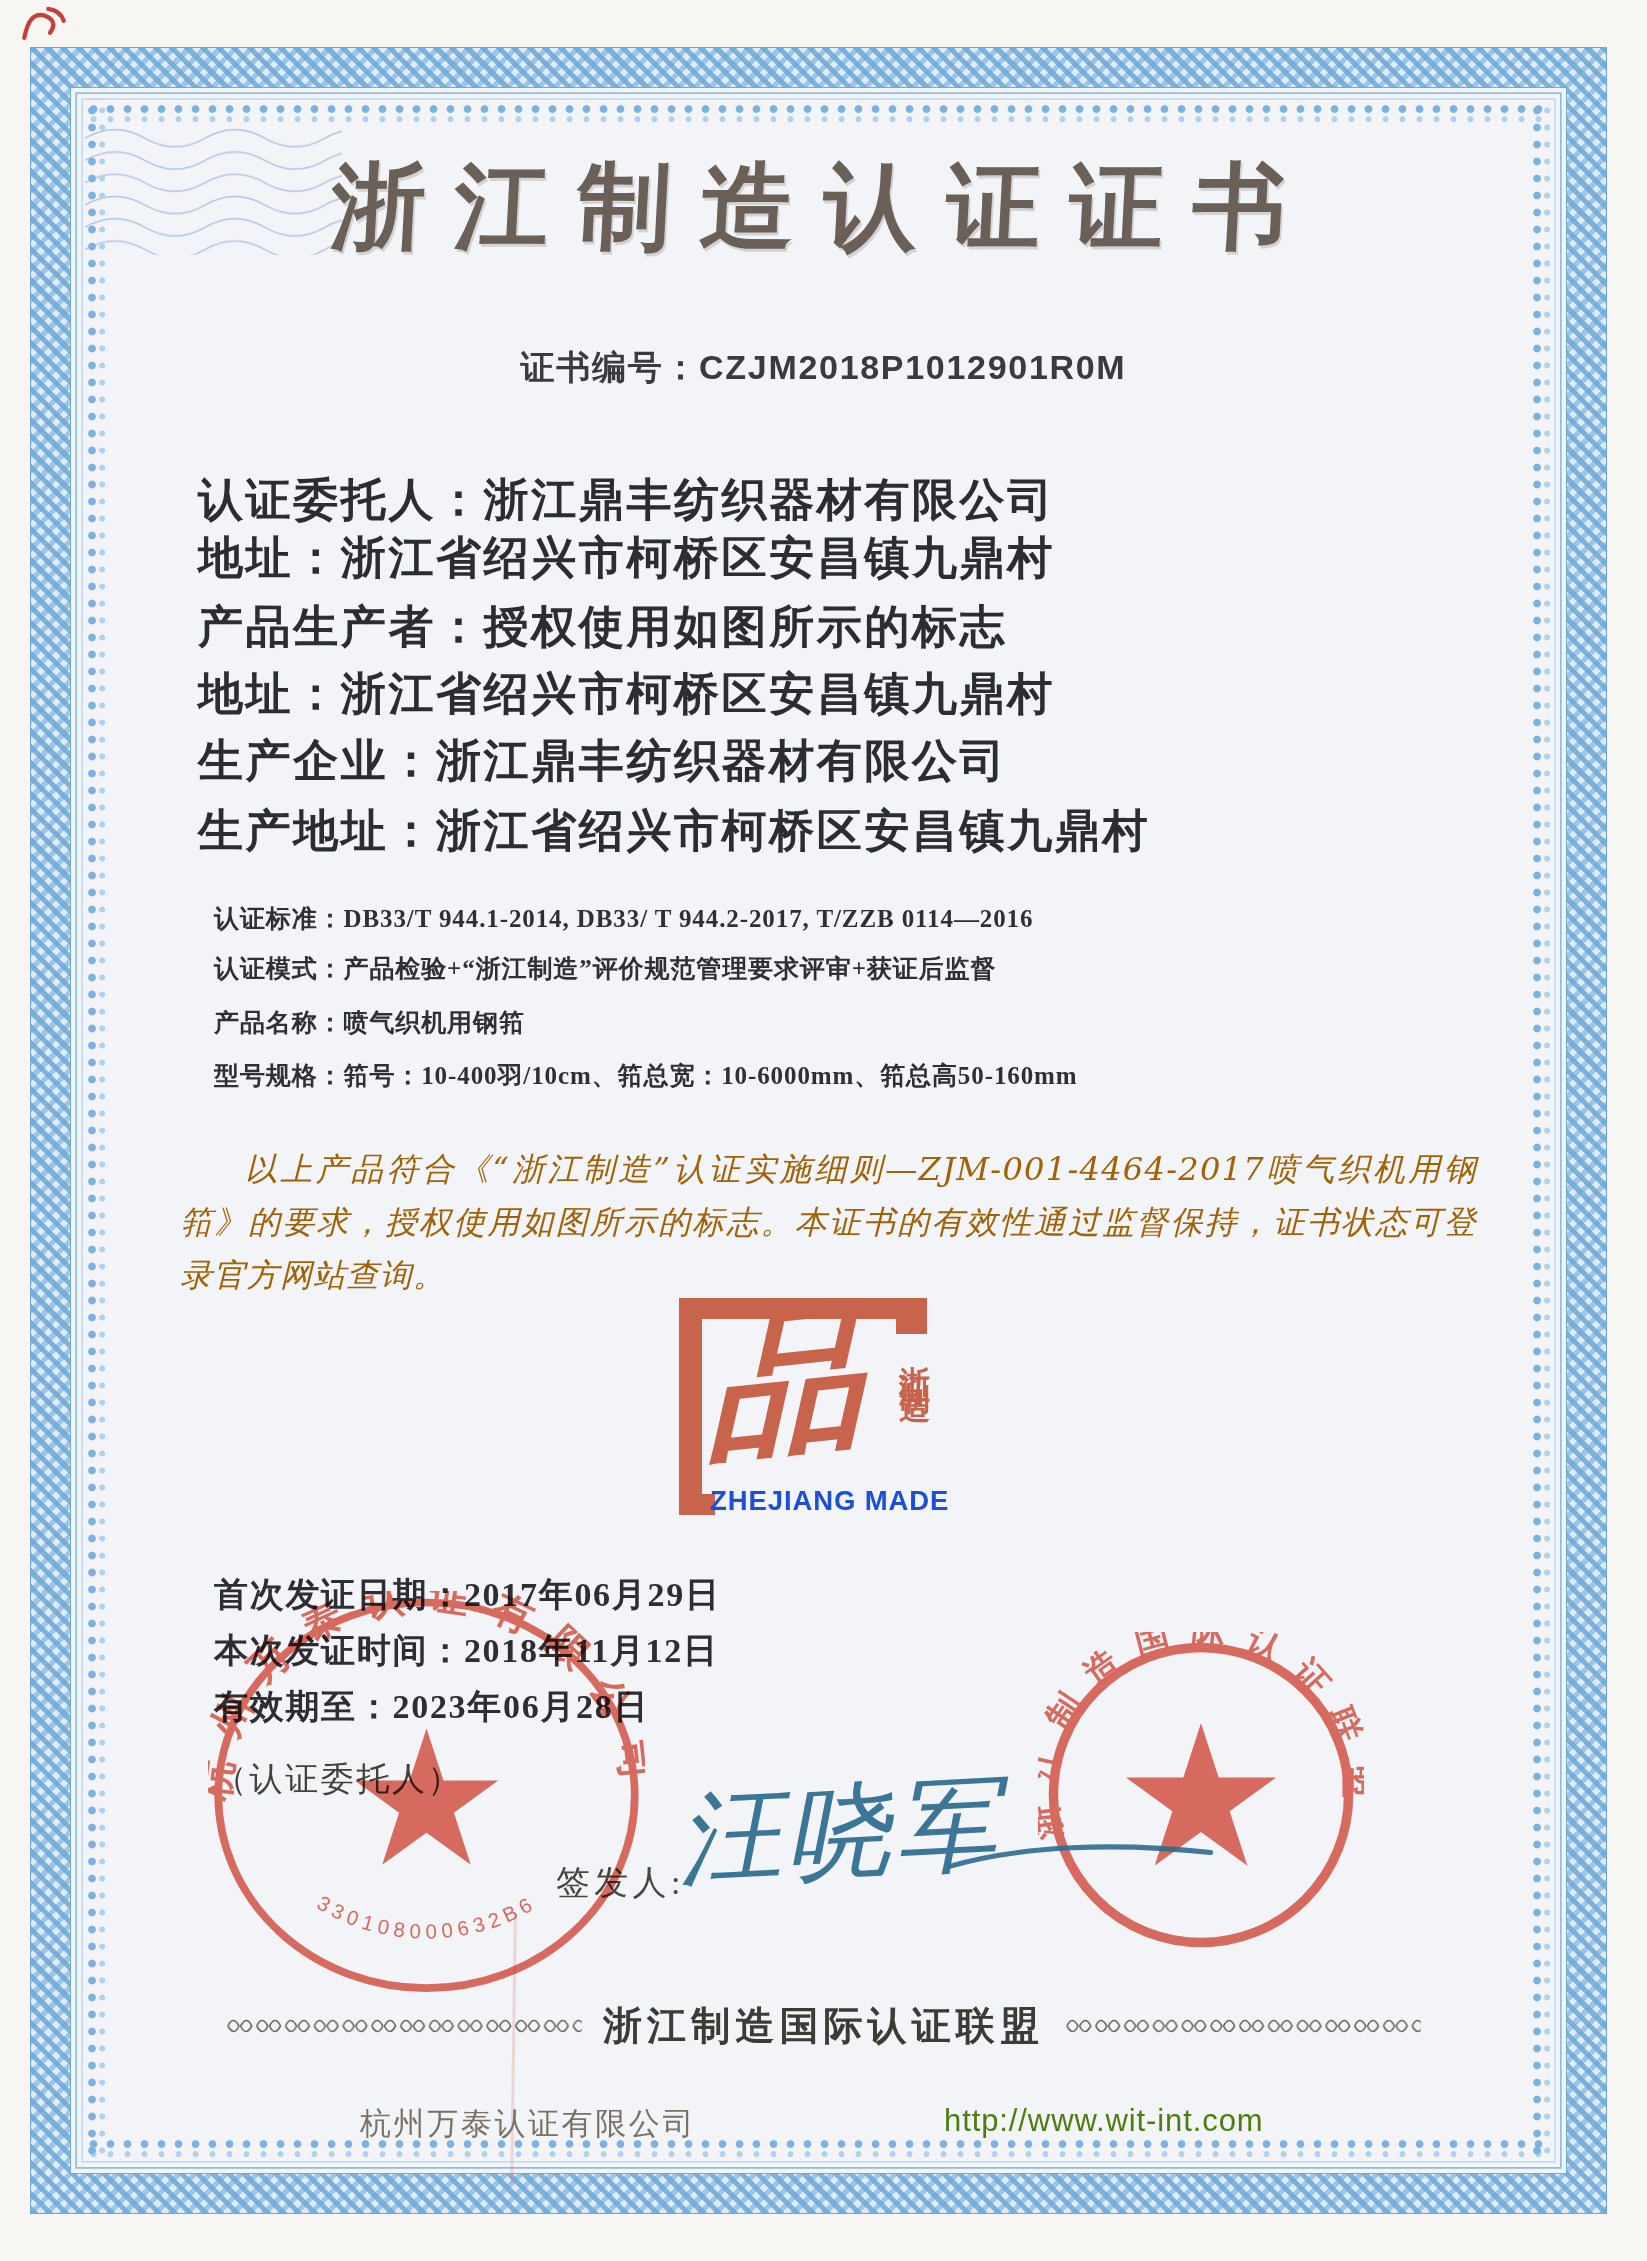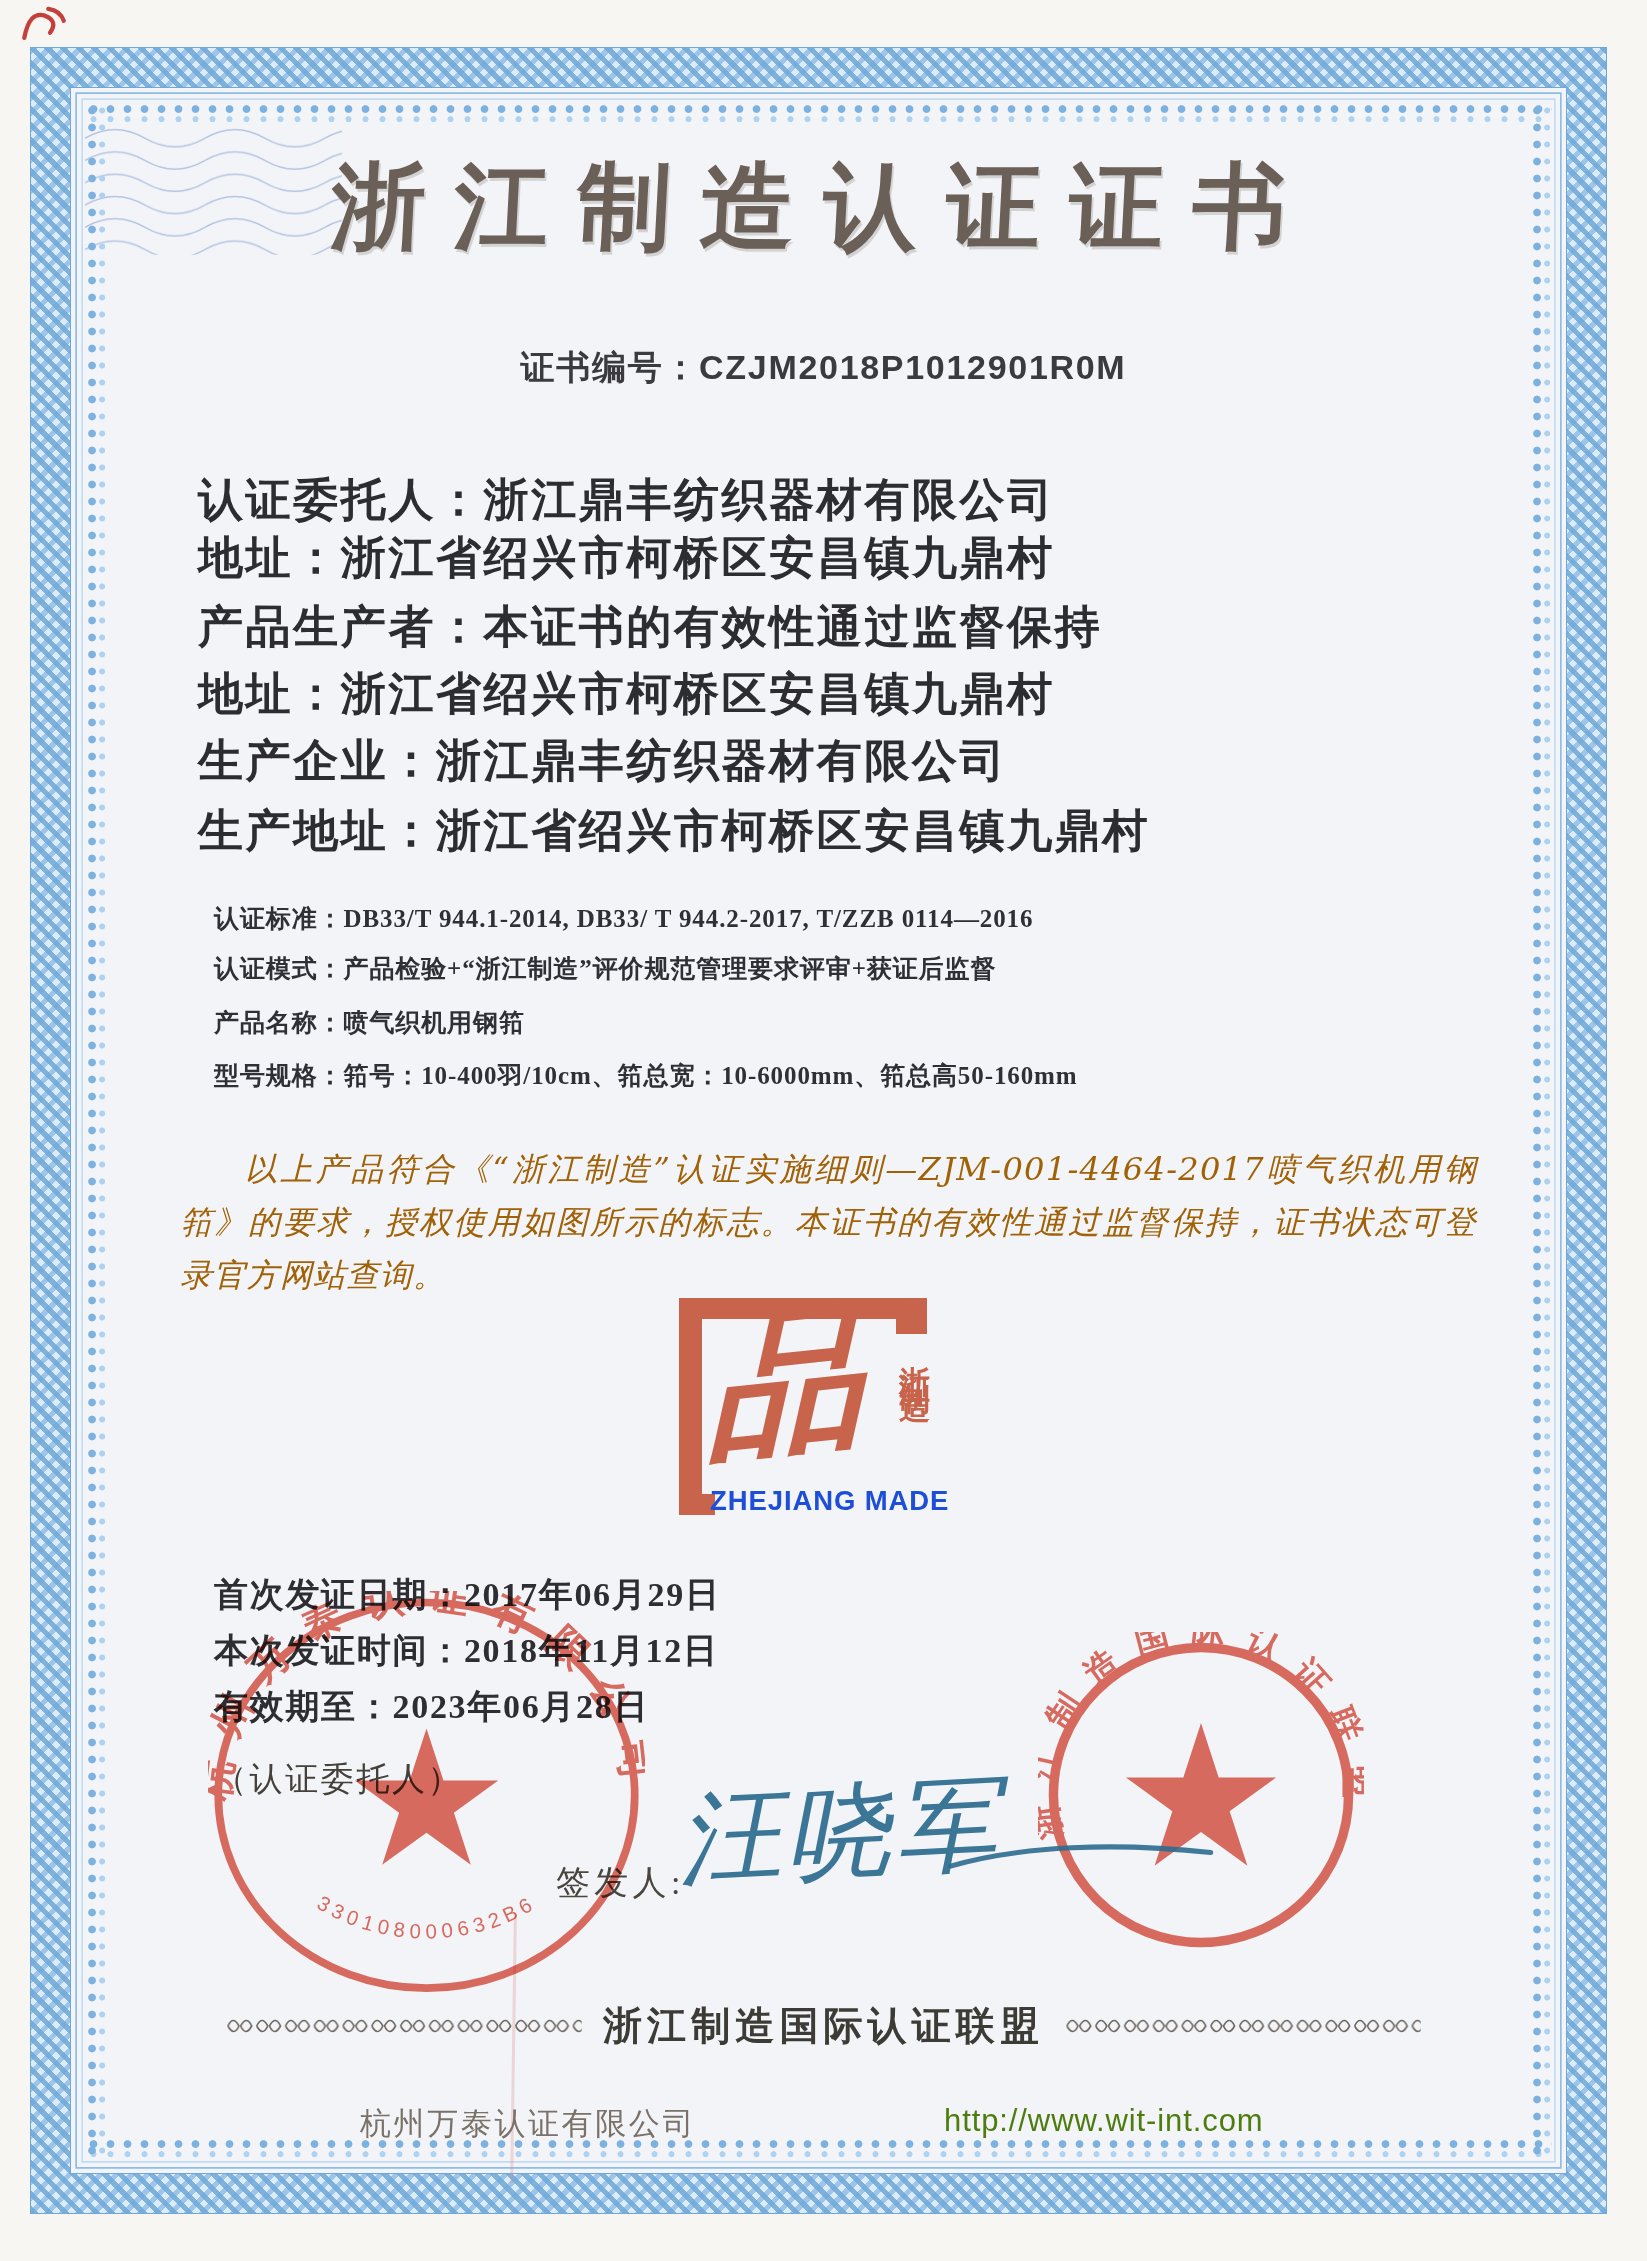--- a/index.html
+++ b/index.html
@@ -160,21 +160,21 @@
 <div class="abs crease"></div>
 
 <div class="abs content title">浙江制造认证证书</div>
 
 <div class="abs content certno">
   <span>证书编号：</span><span>CZJM2018P1012901R0M</span>
 </div>
 
 <div class="abs content info-line" style="top:470px">认证委托人：浙江鼎丰纺织器材有限公司</div>
 <div class="abs content info-line" style="top:528px">地址：浙江省绍兴市柯桥区安昌镇九鼎村</div>
-<div class="abs content info-line" style="top:597px">产品生产者：本证书的有效性通过监督保持</div>
+<div class="abs content info-line" style="top:597px">产品生产者：授权使用如图所示的标志</div>
 <div class="abs content info-line" style="top:664px">地址：浙江省绍兴市柯桥区安昌镇九鼎村</div>
 <div class="abs content info-line" style="top:731px">生产企业：浙江鼎丰纺织器材有限公司</div>
 <div class="abs content info-line" style="top:801px">生产地址：浙江省绍兴市柯桥区安昌镇九鼎村</div>
 
 <div class="abs content spec-line" style="top:902px">认证标准：DB33/T 944.1-2014, DB33/ T 944.2-2017, T/ZZB 0114—2016</div>
 <div class="abs content spec-line" style="top:952px">认证模式：产品检验+“浙江制造”评价规范管理要求评审+获证后监督</div>
 <div class="abs content spec-line" style="top:1006px">产品名称：喷气织机用钢筘</div>
 <div class="abs content spec-line" style="top:1059px">型号规格：筘号：10-400羽/10cm、筘总宽：10-6000mm、筘总高50-160mm</div>
 
 <div class="abs content para">以上产品符合《“浙江制造”认证实施细则—ZJM-001-4464-2017喷气织机用钢筘》的要求，授权使用如图所示的标志。本证书的有效性通过监督保持，证书状态可登录官方网站查询。</div>

